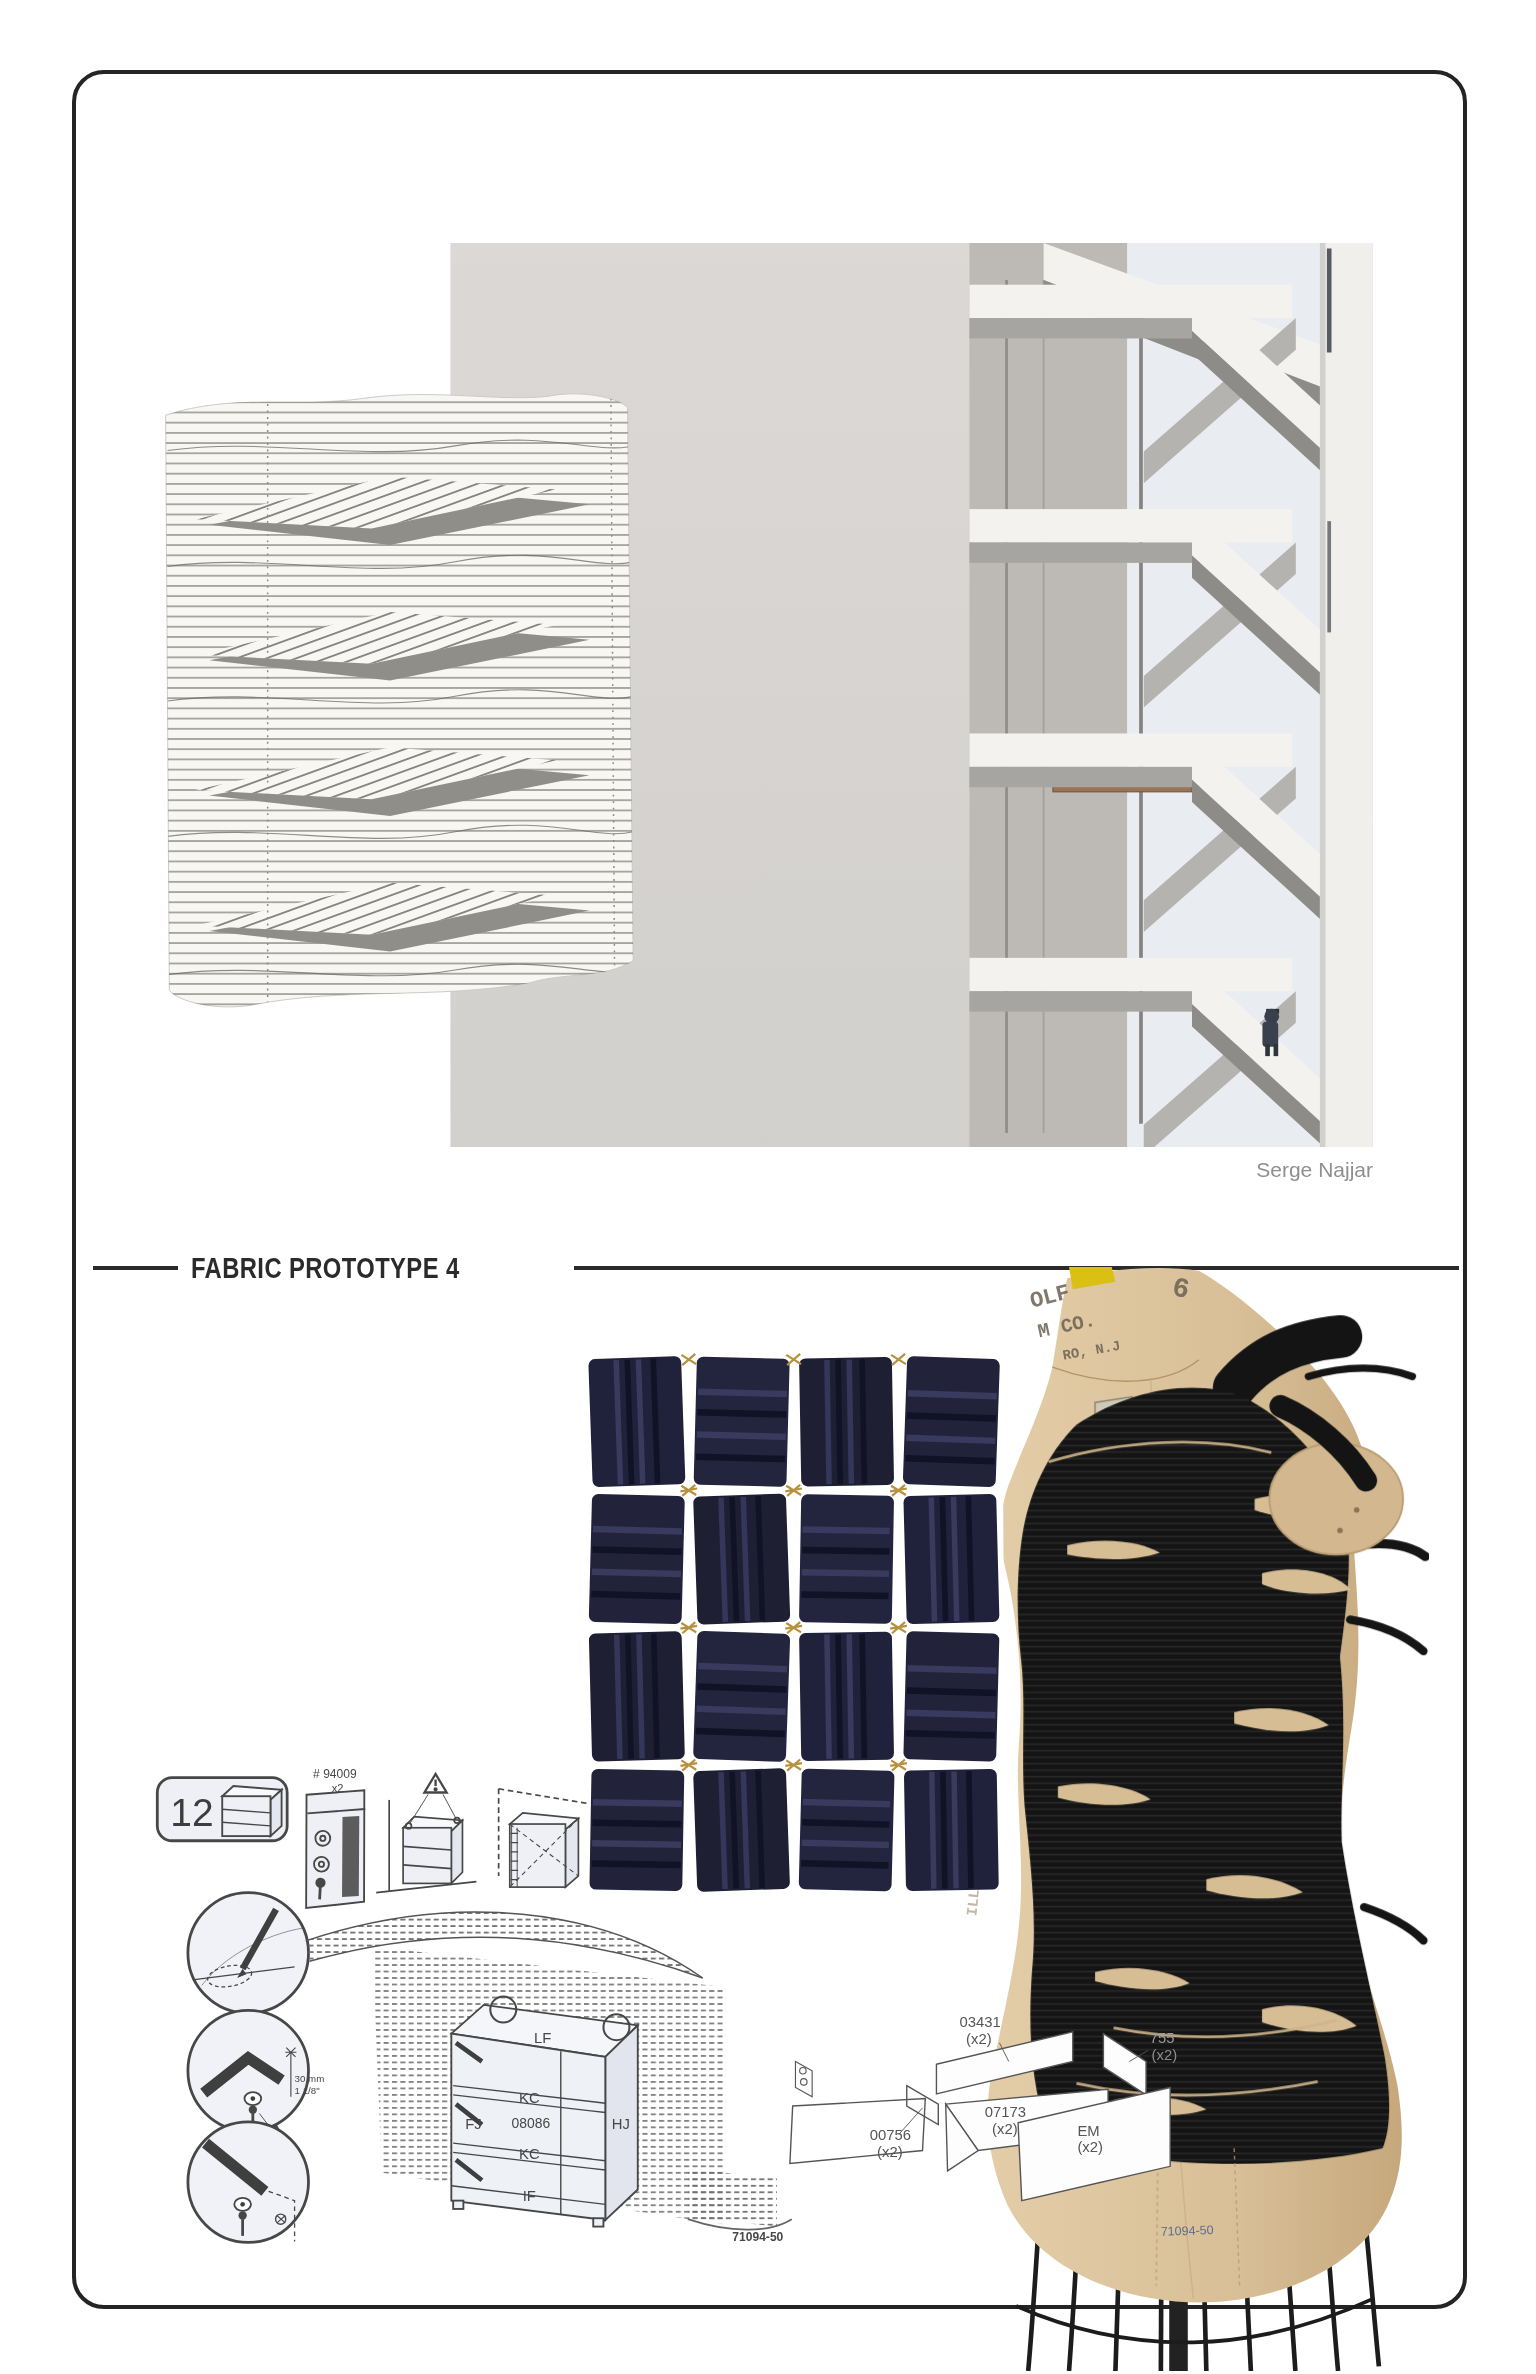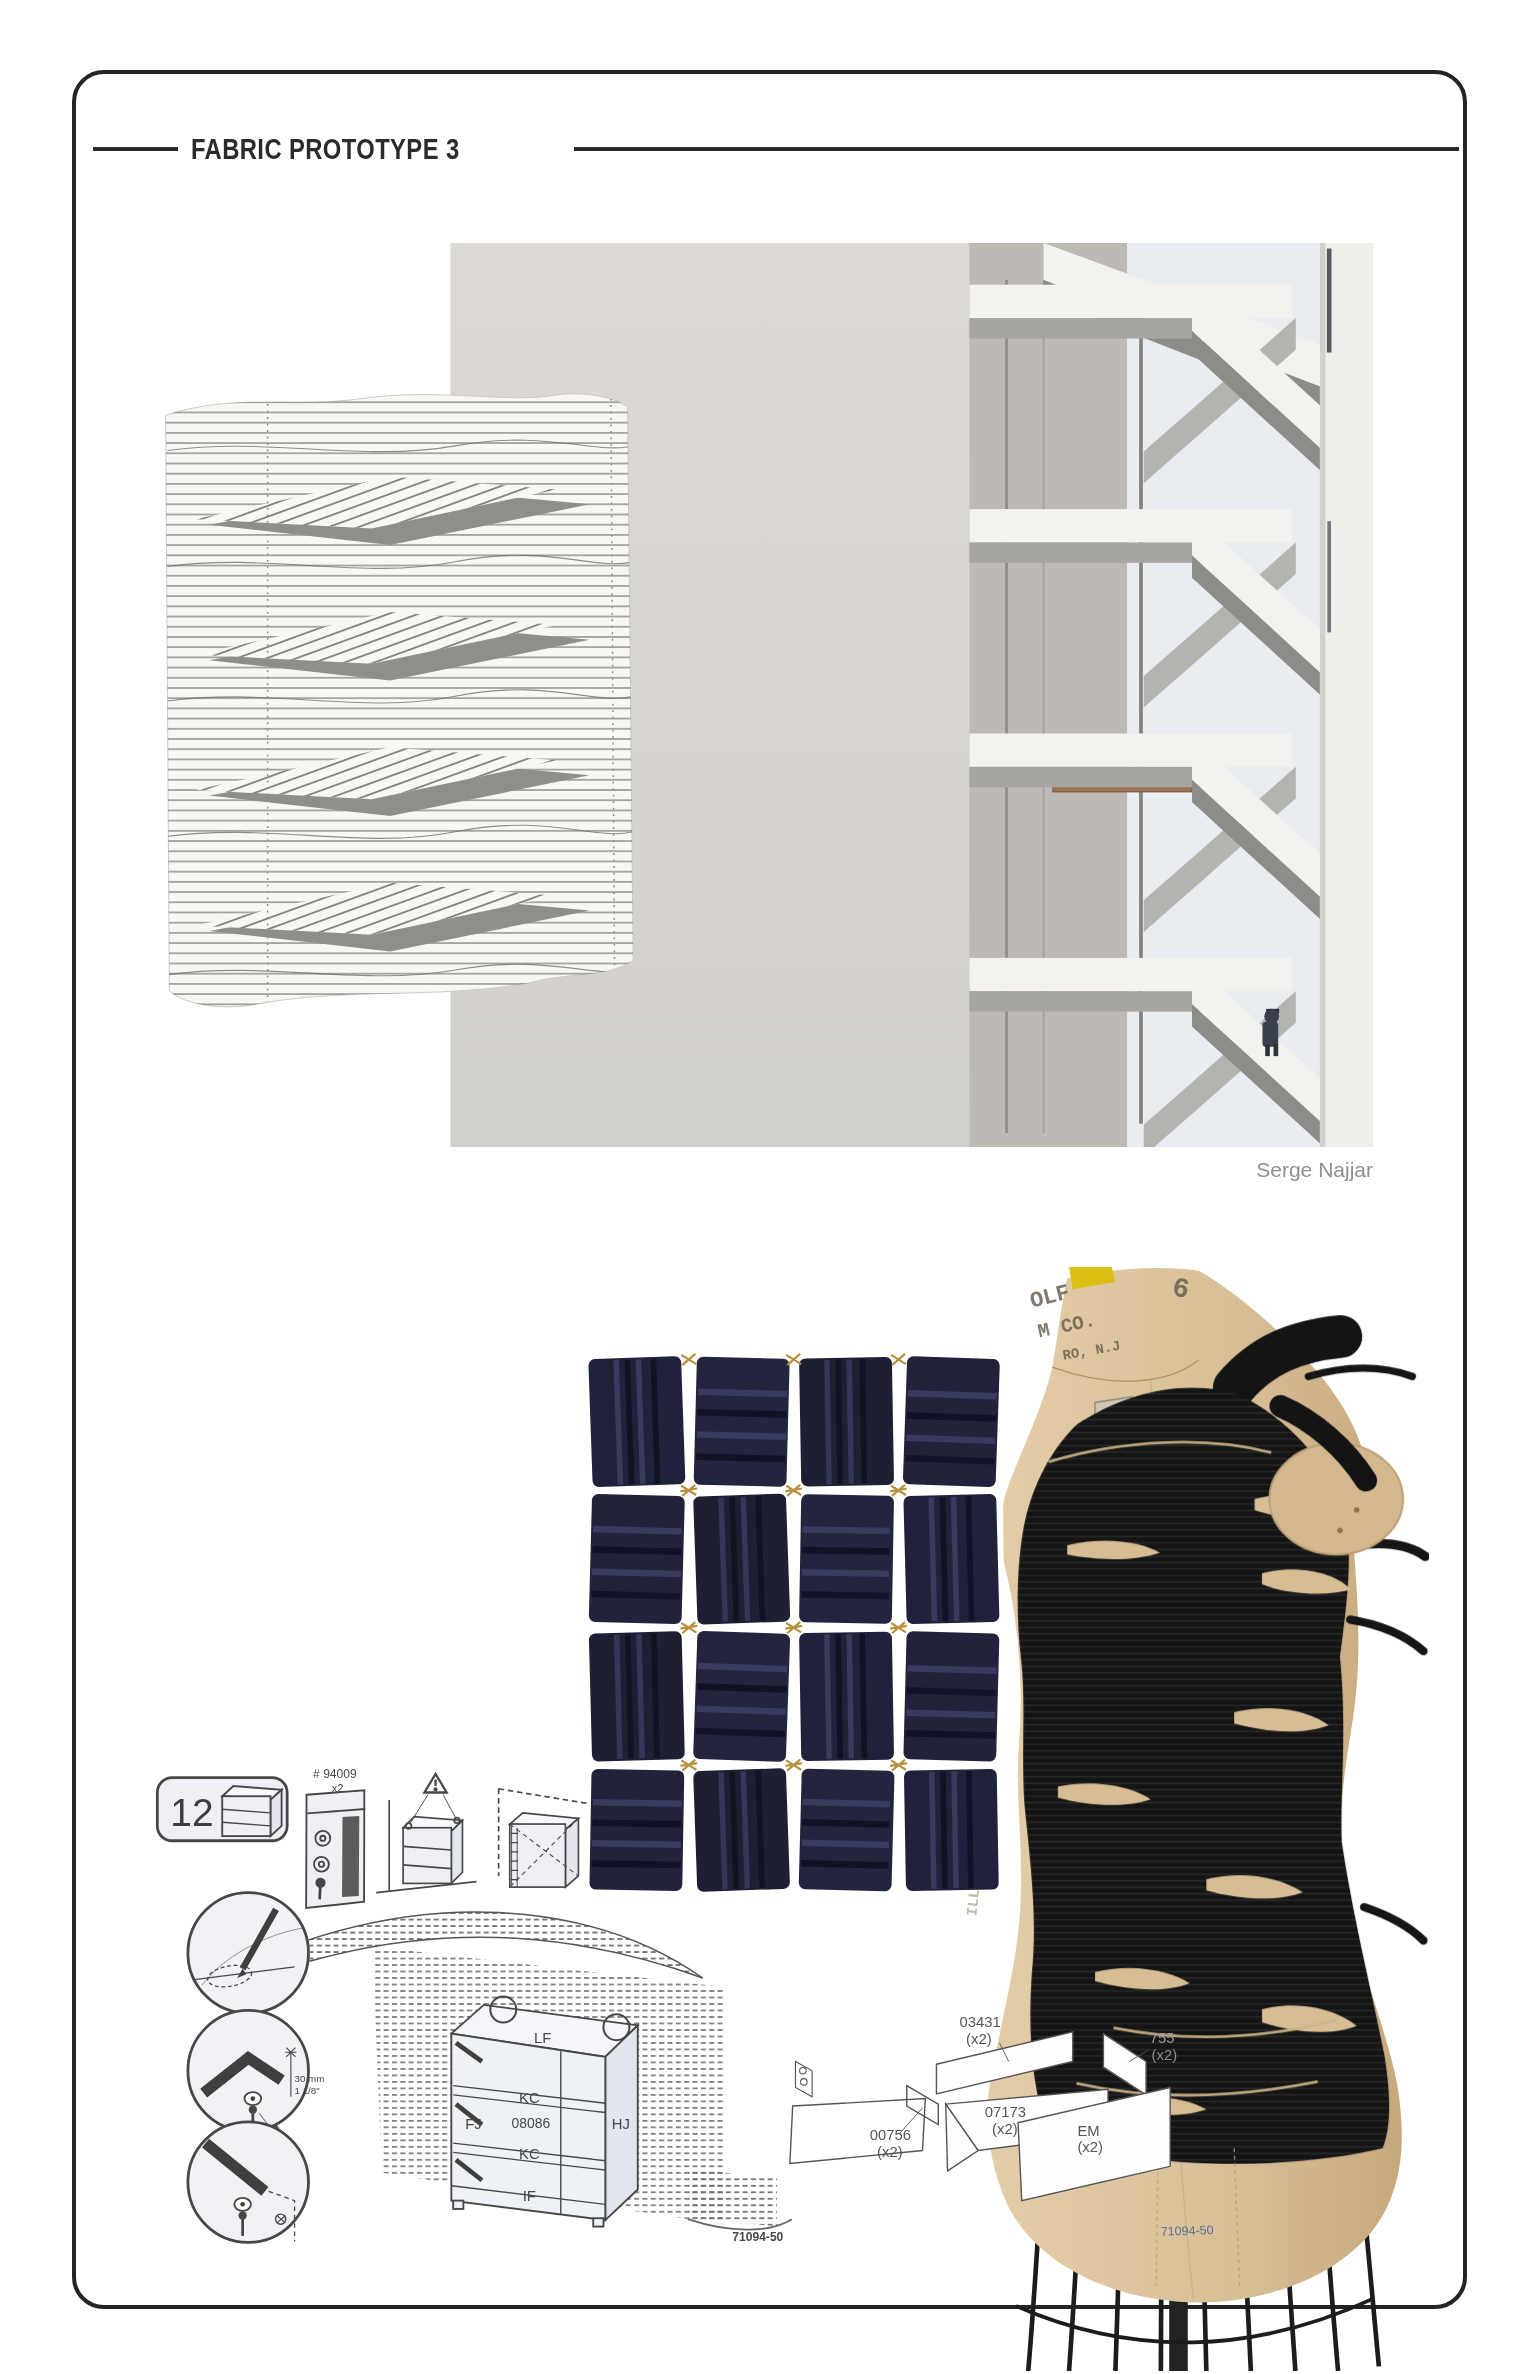--- a/index.html
+++ b/index.html
@@ -24,26 +24,20 @@
   #instructions{position:absolute;left:83px;top:1735px;z-index:5;}
   svg text{font-family:"Liberation Sans",sans-serif;}
   .stamp{font-family:"Liberation Mono",monospace;font-weight:700;}
 </style>
 </head>
 <body>
 
 <div id="page">
   <div id="frame"></div>
 
-  <div class="hdr" id="hdr3">
-    <div class="dash short"></div>
-    <div class="ttl">FABRIC PROTOTYPE 3</div>
-    <div class="gap"></div>
-    <div class="dash long"></div>
-  </div>
 
   <svg id="photo1" width="923" height="904" viewBox="0 0 995 975" role="img">
     <defs>
       <linearGradient id="wallg" x1="0" y1="0" x2="0" y2="1">
         <stop offset="0" stop-color="#dbd8d5"></stop>
           <stop offset="1" stop-color="#d2d0cd"></stop>
       </linearGradient>
       <clipPath id="pclip">
           <rect width="995" height="975"></rect>
         </clipPath>
@@ -145,20 +139,26 @@
         <path d="M10,655 C120,640 220,668 320,650 S470,660 512,650"></path>
         <path d="M10,90 C120,75 220,103 320,85 S470,95 512,85"></path>
       </g>
       <line x1="118" y1="40" x2="118" y2="695" stroke="#8d8b86" stroke-width="1.6" stroke-dasharray="2 5"></line>
       <line x1="488" y1="34" x2="492" y2="660" stroke="#8d8b86" stroke-width="1.6" stroke-dasharray="2 5"></line>
     </g>
   </svg>
 
   <div id="credit">Serge Najjar</div>
 
+  <div class="hdr" id="hdr4">
+    <div class="dash short"></div>
+    <div class="ttl">FABRIC PROTOTYPE 4</div>
+    <div class="gap"></div>
+    <div class="dash long"></div>
+  </div>
 
   <svg id="mannequin" width="501" height="1104" viewBox="0 0 540 1190" role="img">
     <defs>
       <linearGradient id="tang" x1="0" y1="0" x2="1" y2="0">
         <stop offset="0" stop-color="#e3cda8"></stop>
           <stop offset=".6" stop-color="#d8bf97"></stop>
           <stop offset="1" stop-color="#c6a87c"></stop>
       </linearGradient>
       <pattern id="rib" width="6" height="7" patternUnits="userSpaceOnUse">
         <rect width="6" height="7" fill="#141414"></rect>

